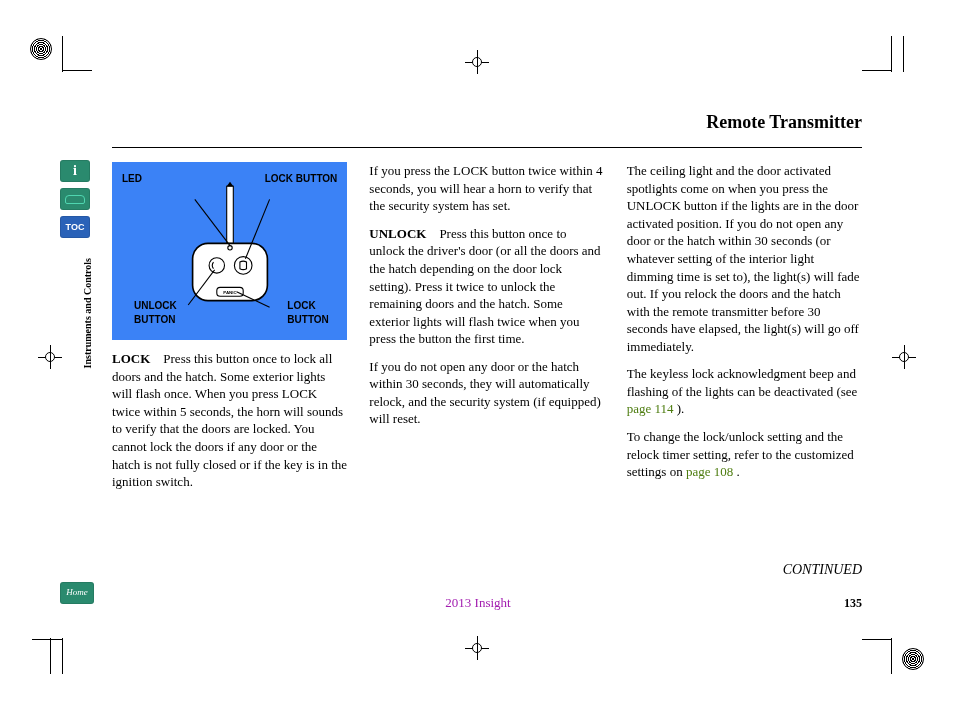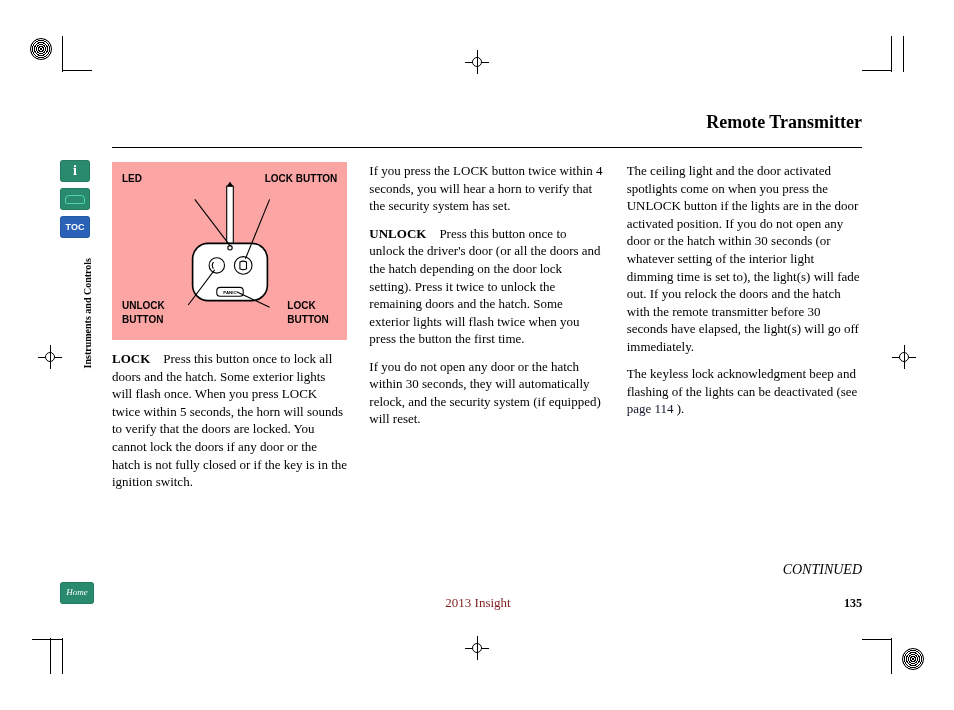--- a/index.html
+++ b/index.html
@@ -68,25 +68,25 @@
   }
 
   .columns {
     display: flex;
     gap: 22px;
   }
   .col { flex: 1 1 0; }
   .col p { margin-bottom: 10px; text-align: left; }
   .bold { font-weight: bold; }
   .italic { font-style: italic; }
-  .link { color: #0f172a; }
+  .link { color: #4d7c0f; }
 
   
   .diagram {
-    background: #fca5a5;
+    background: #3b82f6;
     width: 100%;
     height: 178px;
     margin-bottom: 10px;
     position: relative;
     font-family: Arial, Helvetica, sans-serif;
     font-size: 10px;
     font-weight: bold;
   }
   .diagram .lbl { position:absolute; white-space:nowrap; }
 
@@ -110,21 +110,21 @@
     writing-mode: vertical-rl;
     font: bold 10px Georgia;
     transform: rotate(180deg);
   }
 
   .footer {
     position:absolute; left:112px; right:92px; bottom:98px;
     display:flex; justify-content:space-between; align-items:center;
     font-size:12px;
   }
-  .footer .model { color:#7f1d1d; margin:0 auto; font-size:13px;}
+  .footer .model { color:#a21caf; margin:0 auto; font-size:13px;}
   .footer .pagenum { font-weight:bold; font-size:12px;}
   .continued { position:absolute; right:92px; bottom:130px; font-style:italic; font-size:14px;}
 </style>
 </head>
 <body>
 
 <div class="regmark tl">
     <div class="circle"></div>
   </div>
 <div class="crop tl-v"></div>
@@ -161,21 +161,21 @@
 
 <div class="page">
   <div class="title">Remote Transmitter</div>
 
   <div class="columns">
 
     <div class="col">
       <div class="diagram">
         <span class="lbl" style="left:10px; top:10px;">LED</span>
         <span class="lbl" style="right:10px; top:10px;padding-left:44px;">LOCK BUTTON</span>
-        <span class="lbl" style="left:10px; bottom:14px; width:50px; white-space:normal;">UNLOCK BUTTON</span>
+        <span class="lbl" style="left:22px; bottom:14px; width:50px; white-space:normal;">UNLOCK BUTTON</span>
         <span class="lbl" style="right:10px; bottom:14px; width:50px; white-space:normal; text-align:left;">LOCK BUTTON</span>
 
         <svg viewBox="0 0 100 120" width="110" height="160" style="position:absolute; left:50%; top:8px; margin-left:-55px;">
           <rect x="47" y="2" width="6" height="52" fill="#fff" stroke="#000"></rect>
           <polygon points="47,2 53,2 50,-2" fill="#000"></polygon>
           <path d="M30 54 h40 a14 14 0 0 1 14 14 v24 a14 14 0 0 1 -14 14 h-40 a14 14 0 0 1 -14 -14 v-24 a14 14 0 0 1 14 -14 z" fill="#fff" stroke="#000" stroke-width="1.5"></path>
           <circle cx="62" cy="74" r="8" fill="#fff" stroke="#000"></circle>
           <path d="M59 71 a6 6 0 0 1 6 0 v6 a6 6 0 0 1 -6 0 z" fill="none" stroke="#000"></path>
           <circle cx="38" cy="74" r="7" fill="#fff" stroke="#000"></circle>
           <path d="M35 71 a5 5 0 0 0 0 6" fill="none" stroke="#000"></path>
@@ -200,20 +200,23 @@
         <span class="bold">UNLOCK</span>&nbsp;&nbsp;&nbsp;&nbsp;<span>Press this button once to unlock the driver's door (or all the doors and the hatch depending on the door lock setting). Press it twice to unlock the remaining doors and the hatch. Some exterior lights will flash twice when you press the button the first time.</span>
       </p>
       <p>If you do not open any door or the hatch within 30 seconds, they will automatically relock, and the security system (if equipped) will reset.</p>
     </div>
 
     <div class="col">
       <p>The ceiling light and the door activated spotlights come on when you press the UNLOCK button if the lights are in the door activated position. If you do not open any door or the hatch within 30 seconds (or whatever setting of the interior light dimming time is set to), the light(s) will fade out. If you relock the doors and the hatch with the remote transmitter before 30 seconds have elapsed, the light(s) will go off immediately.</p>
       <p>
         <span>The keyless lock acknowledgment beep and flashing of the lights can be deactivated (see </span><a class="link">page 114</a><span> ).</span>
       </p>
+      <p>
+        <span>To change the lock/unlock setting and the relock timer setting, refer to the customized settings on </span><a class="link">page 108</a><span> .</span>
+      </p>
     </div>
   </div>
 </div>
 
 <div class="continued">CONTINUED</div>
 
 <div class="footer">
   <span></span>
   <span class="model">2013 Insight</span>
   <span class="pagenum">135</span>

